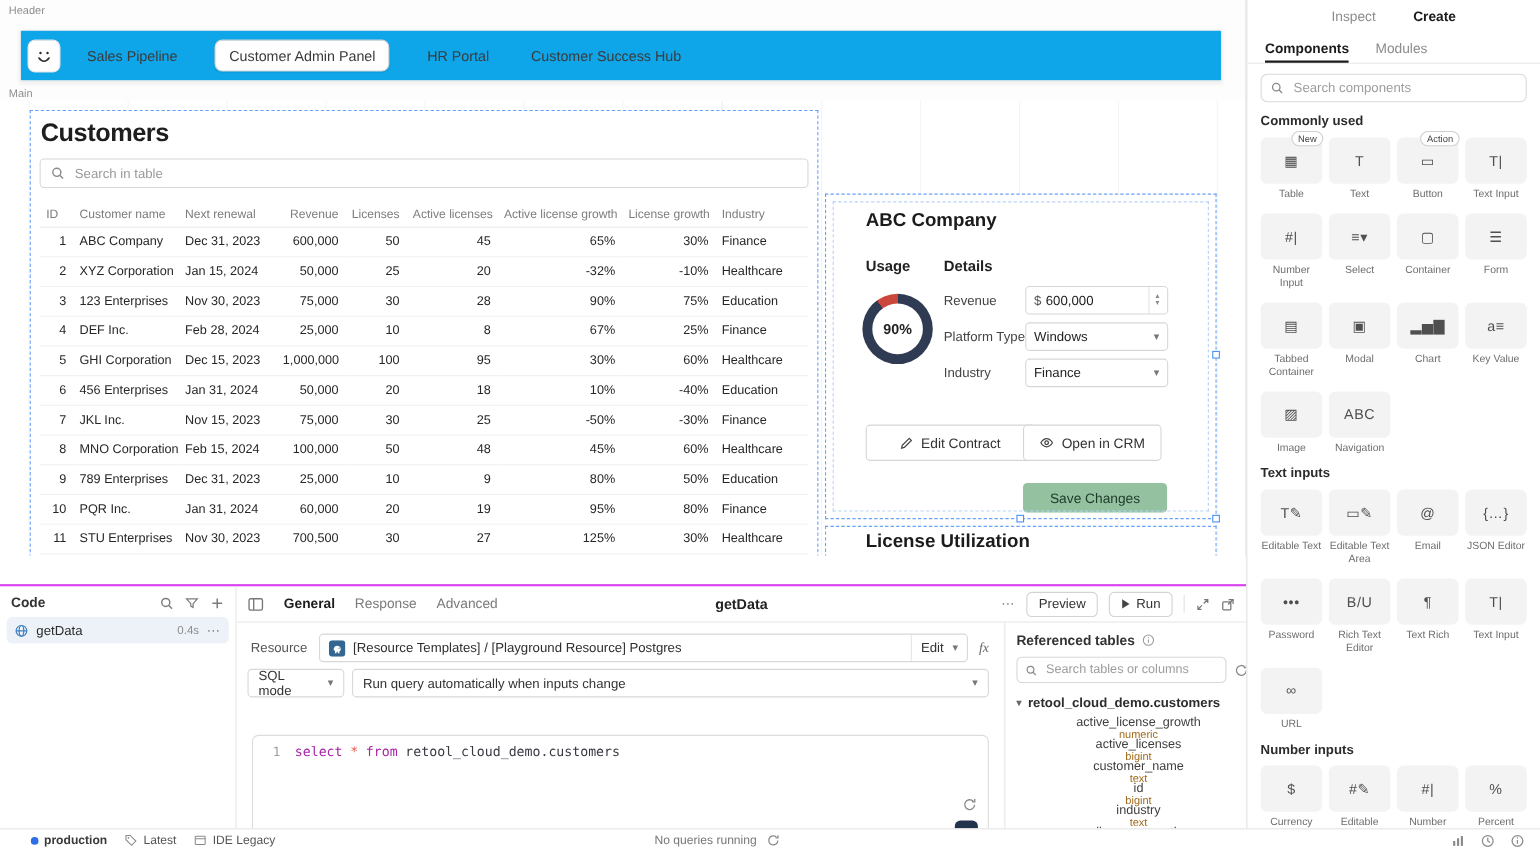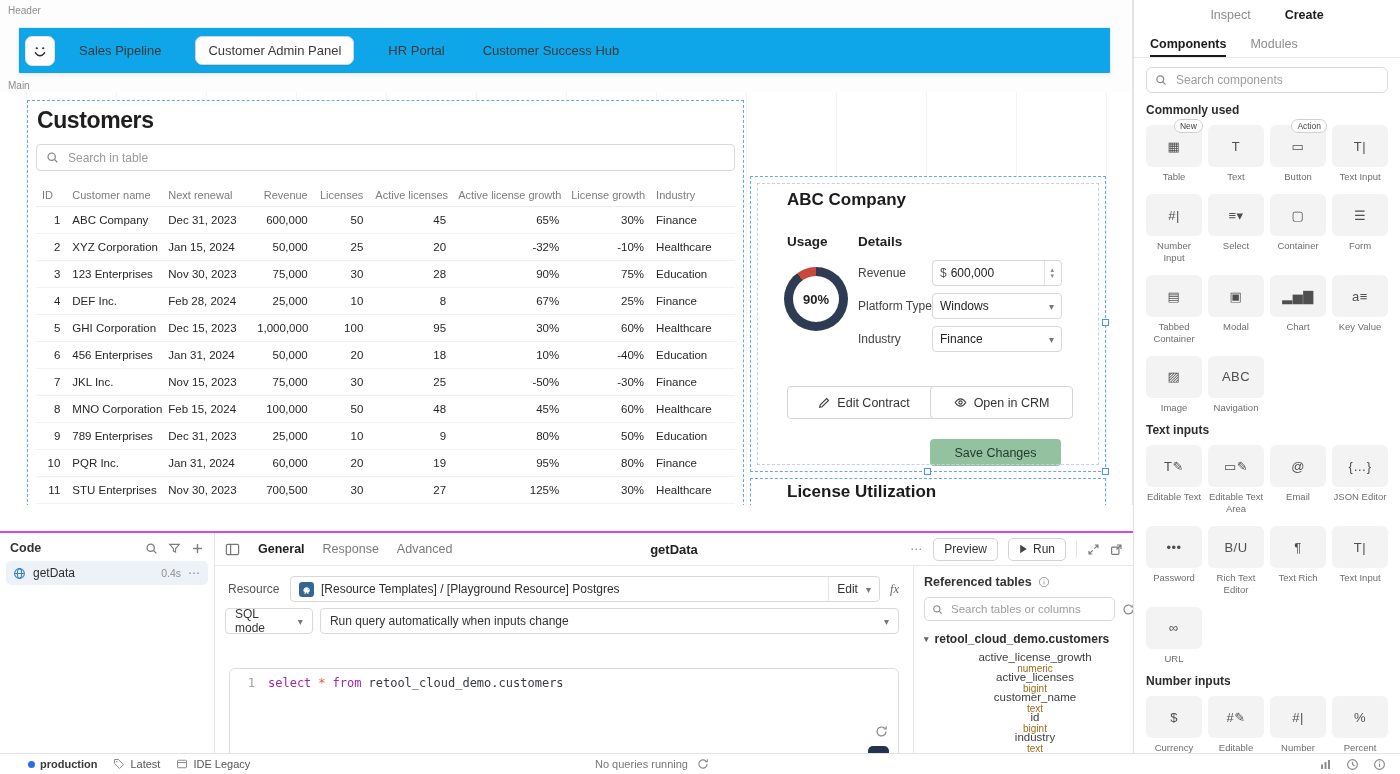--- a/index.html
+++ b/index.html
@@ -93,21 +93,21 @@
   }
   .fld-control .chev { margin-left:auto; color:#777; font-size:10px; }
   .fld-prefix { color:#555; }
   .steppers { margin-left:auto; display:flex; flex-direction:column; line-height:6px; font-size:7px; color:#8a8a8a; border-left:1px solid #e4e4e4; padding-left:5px; height:100%; justify-content:center; }
   .btn-outline {
     position:absolute; height:33px; border:1px solid #d5d5d5; border-radius:4px; background:#fff;
     font-size:12.5px; color:#333; font-family:inherit;
     display:flex; align-items:center; justify-content:center; gap:7px; cursor:default;
   }
   .btn-edit { left:36px; top:209px; width:154px; }
-  .btn-crm  { left:179px; top:209px; width:143px; }
+  .btn-crm  { left:179px; top:209px; width:126px; }
   .btn-save {
     position:absolute; left:179px; top:262px; width:131px; height:27px;
     background:#94c2a1; border:none; border-radius:4px; color:#1e3a29;
     font-size:12.5px; font-family:inherit; cursor:default;
   }
   .handle { position:absolute; width:7px; height:7px; background:#fff; border:1px solid #4a90f5; z-index:3; }
   .h-rm { right:-4px; top:142px; } .h-bm { left:calc(50% - 4px); bottom:-4px; } .h-br { right:-4px; bottom:-4px; }
 
   .license-widget {
     position:absolute; left:750px; top:478px; width:356px; height:60px;

